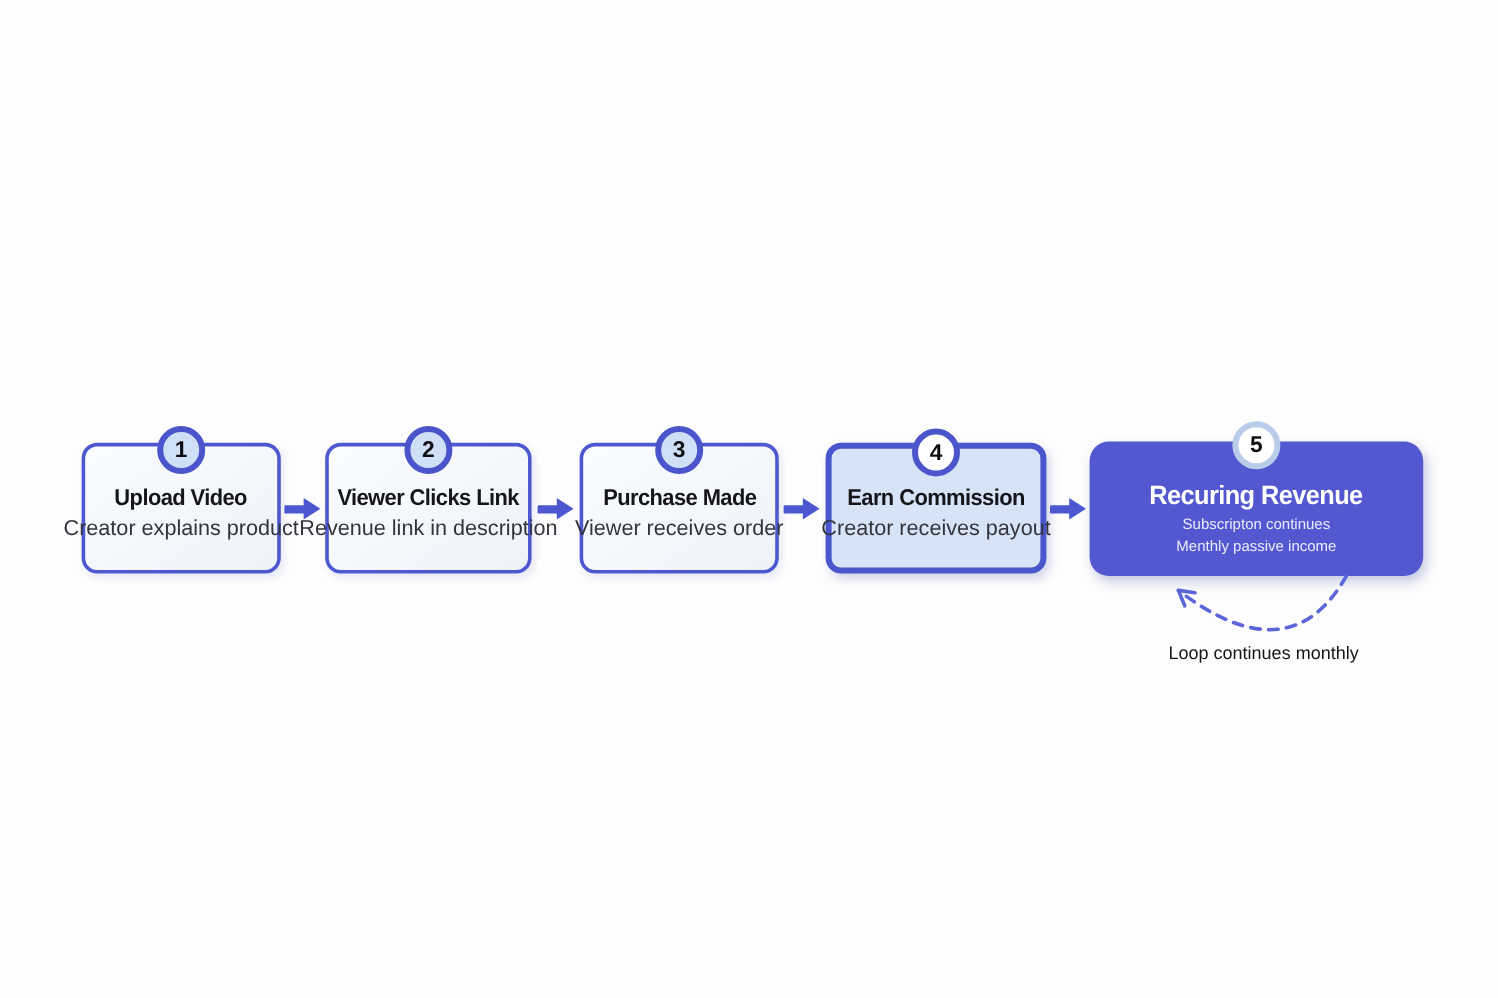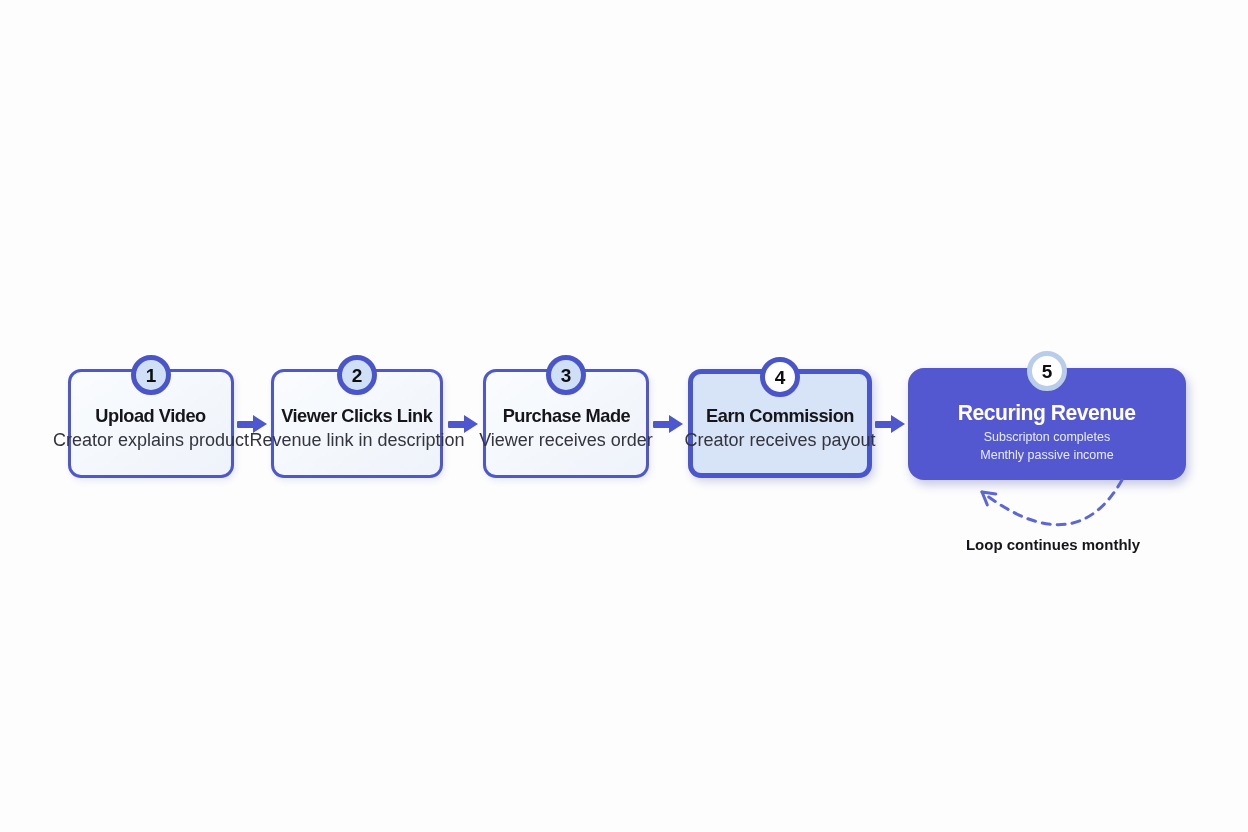--- a/index.html
+++ b/index.html
@@ -60,21 +60,21 @@
   }
   .arrow .head {
     position:absolute; left:16px; top:0; width:0; height:0;
     border-top:9px solid transparent; border-bottom:9px solid transparent;
     border-left:14px solid #4d58d0;
   }
 
   .loop-svg { position:absolute; left:950px; top:468px; width:200px; height:90px; }
   .loop-label {
     position:absolute; left:953px; top:536px; width:200px;
-    text-align:center; font-size:15px; font-weight:bold; color:#16161a;
+    text-align:center; font-size:15px; font-weight:normal; color:#16161a;
     white-space:nowrap;
   }
 </style>
 </head>
 <body>
 
 <div class="canvas">
 
   <div class="step light" style="left:68px; width:166px">
     <div class="badge">1</div>
@@ -116,21 +116,21 @@
   </div>
 
   <div class="arrow" style="left:875px">
     <span class="shaft"></span>
     <span class="head"></span>
   </div>
 
   <div class="step solid" style="left:908px; width:278px">
     <div class="badge softring">5</div>
     <div class="title">Recuring Revenue</div>
-    <div class="subtitle">Subscripton completes</div>
+    <div class="subtitle">Subscripton continues</div>
     <div class="subtitle2">Menthly passive income</div>
   </div>
 
   <svg class="loop-svg" viewBox="0 0 200 90" aria-hidden="true">
     <path d="M 172 12 Q 125 95 32 24" fill="none" stroke="#5b66d8" stroke-width="3" stroke-linecap="round" stroke-dasharray="8 7"></path>
     <path d="M 45.8 25.9 L 32 24 L 37.3 36.9" fill="none" stroke="#5b66d8" stroke-width="3" stroke-linecap="round" stroke-linejoin="round"></path>
   </svg>
   <div class="loop-label">Loop continues monthly</div>
 
 </div>

